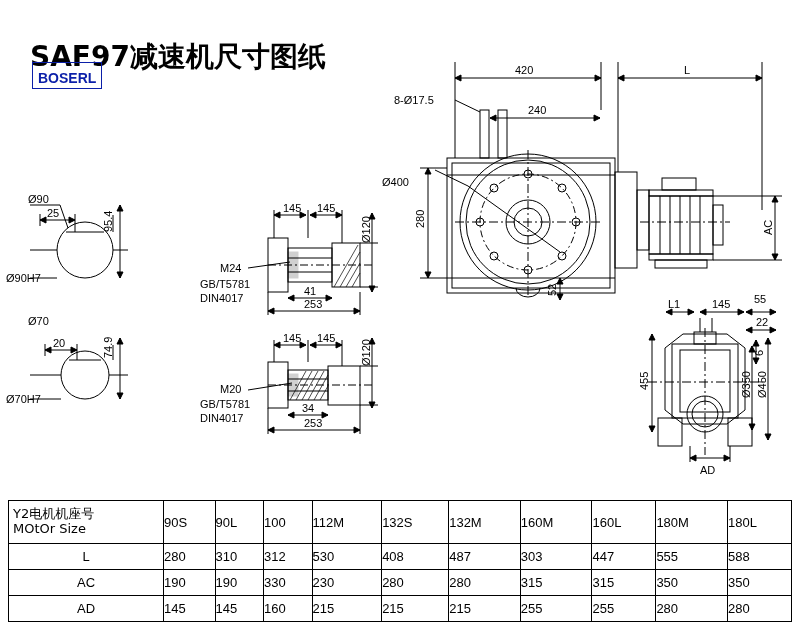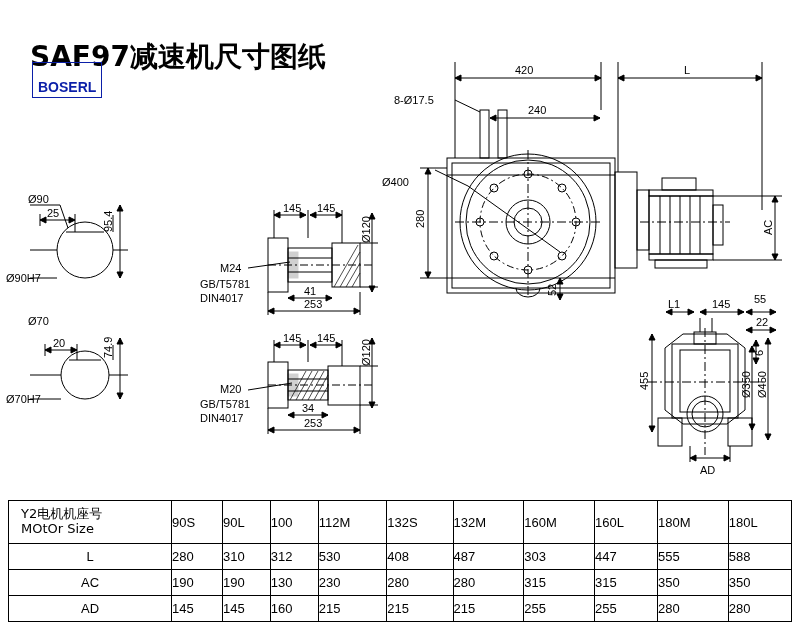--- a/index.html
+++ b/index.html
@@ -11,34 +11,34 @@
   #stage{position:absolute;left:0;top:0;width:800px;height:625px;}
   .title{
     position:absolute;left:30px;top:22px;
     font-size:28px;font-weight:bold;letter-spacing:0px;
     font-family:"DejaVu Sans", sans-serif;
     margin-top:16px;
   }
   .brand{
     position:absolute;left:32px;top:62px;
     border:1px solid #0b1fa8;color:#0b1fa8;
-    font-size:14px;font-weight:bold;padding:16px 5px 2px 5px;
+    font-size:14px;font-weight:bold;padding:7px 5px 2px 5px;
     font-family:"Liberation Sans", sans-serif;
   }
   svg{position:absolute;left:0;top:0;}
   .dim{font-family:"Liberation Sans", sans-serif;font-size:11px;fill:#000;}
   .tbl{
     position:absolute;left:8px;top:500px;width:784px;
     border-collapse:collapse;font-size:13px;
   }
   .tbl td{
     border:1px solid #000;text-align:left;padding:2px 0;height:21px;
   }
   .tbl td.hdr-label{
-    text-align:left;padding-left:12px;width:150px;line-height:1.15;
+    text-align:left;padding-left:4px;width:150px;line-height:1.15;
     font-family:"DejaVu Sans", sans-serif;font-size:13px;
   }
   .tbl td.rowlab{text-align:center;width:150px;}
   .tbl tr.head td{height:38px;}
 </style>
 </head>
 <body>
 
 <div id="stage">
 
@@ -401,21 +401,21 @@
         <td>487</td>
         <td>303</td>
         <td>447</td>
         <td>555</td>
         <td>588</td>
       </tr>
       <tr>
         <td class="rowlab">AC</td>
         <td>190</td>
         <td>190</td>
-        <td>130</td>
+        <td>330</td>
         <td>230</td>
         <td>280</td>
         <td>280</td>
         <td>315</td>
         <td>315</td>
         <td>350</td>
         <td>350</td>
       </tr>
       <tr>
         <td class="rowlab">AD</td>

